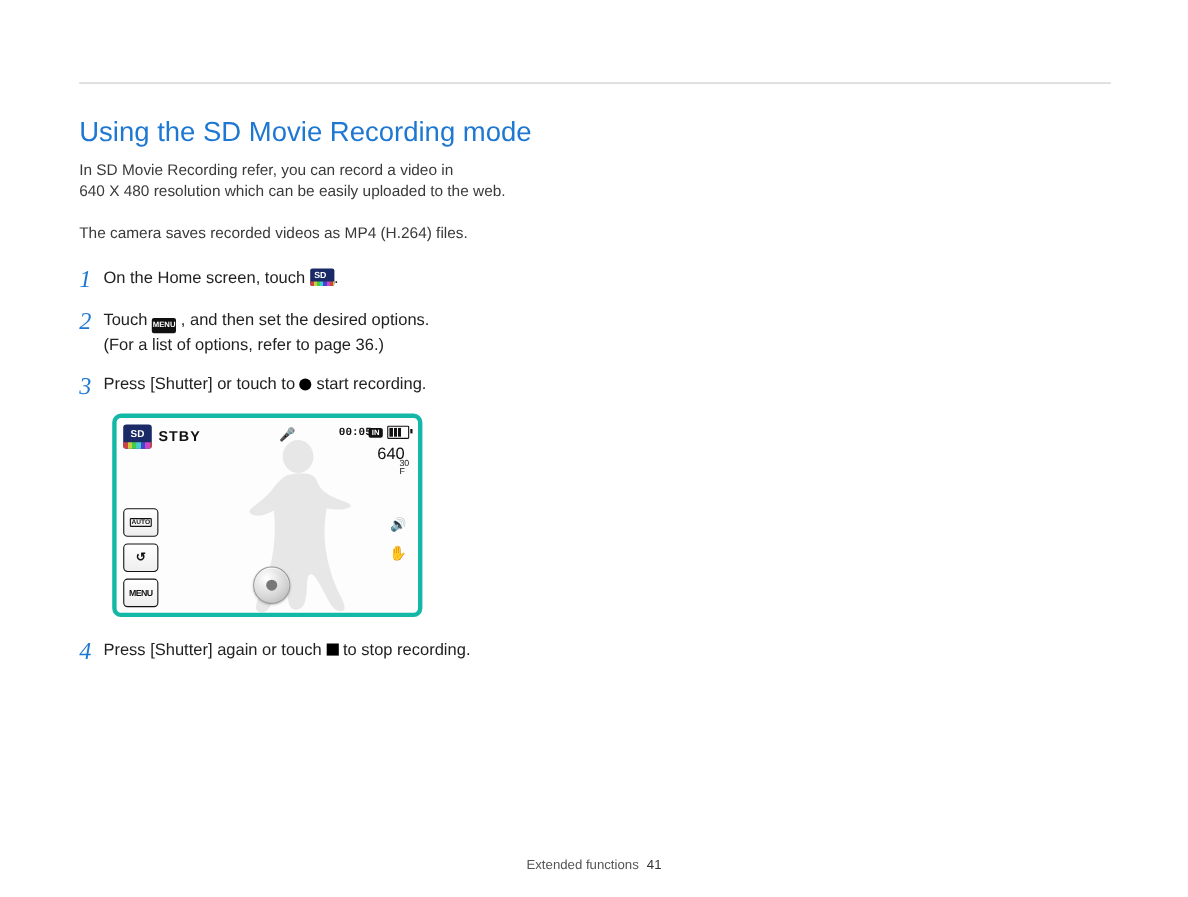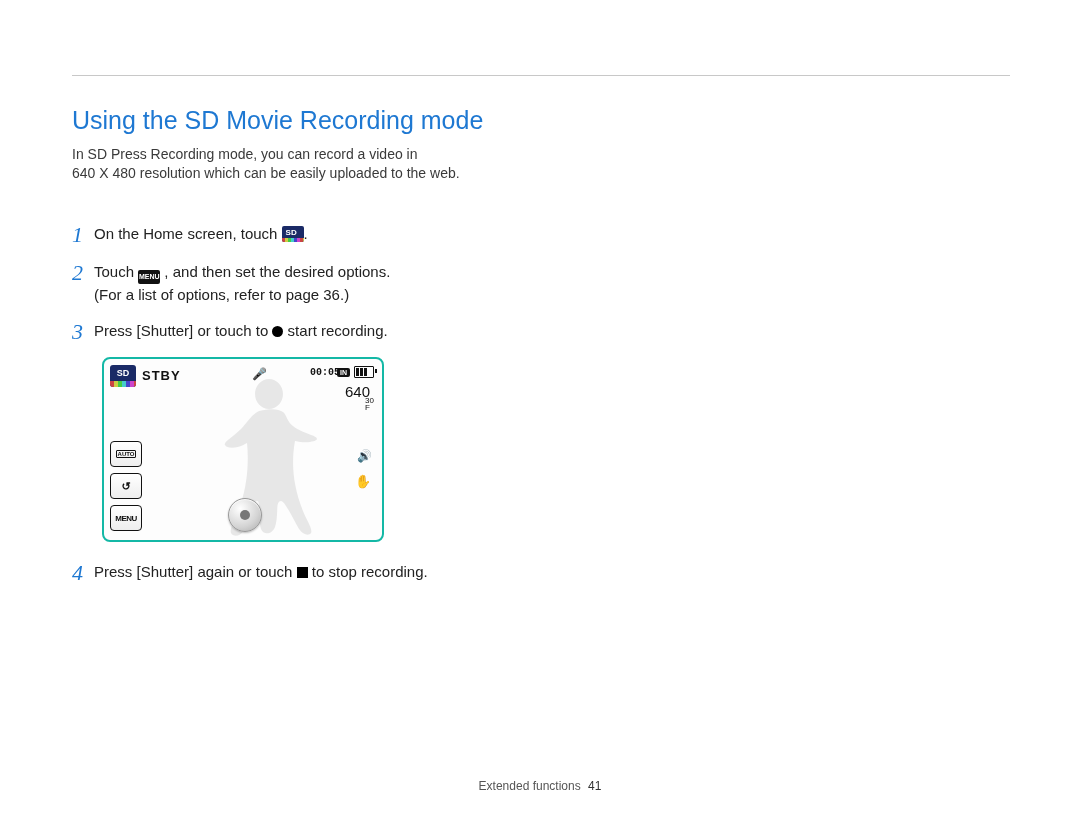--- a/index.html
+++ b/index.html
@@ -126,21 +126,21 @@
     width: 11px; height: 11px;
     background: #000;
     vertical-align: -1px;
   }
 
   
   .lcd {
     margin: 6px 0 18px 30px;
     width: 282px;
     height: 185px;
-    border: 2px solid #14b8a6;
+    border: 4px solid #14b8a6;
     border-radius: 8px;
     background: #fdfdfd;
     position: relative;
     box-sizing: border-box;
     font-family: Arial, sans-serif;
   }
   .lcd .sd-badge {
     position: absolute;
     top: 6px; left: 6px;
     width: 26px; height: 22px;
@@ -307,23 +307,24 @@
 </head>
 <body>
 
 <div class="page">
 
   <hr class="divider">
 
   <h2 class="title">Using the SD Movie Recording mode</h2>
 
   <div class="intro">
-    <span>In SD Press Recording mode, you can record a video in</span><br>
+    <span>In SD Movie Recording refer, you can record a video in</span><br>
     <span>640 X 480 resolution which can be easily uploaded to the web.</span><br>
     <br>
+    <span>The camera saves recorded videos as MP4 (H.264) files.</span>
   </div>
 
   <div class="steps">
 
     <div class="step">
       <div class="step-num">1</div>
       <div class="step-body">
         <span>On the Home screen, touch </span>
         <span class="inline-icon sd-icon"></span><span>.</span>
       </div>

